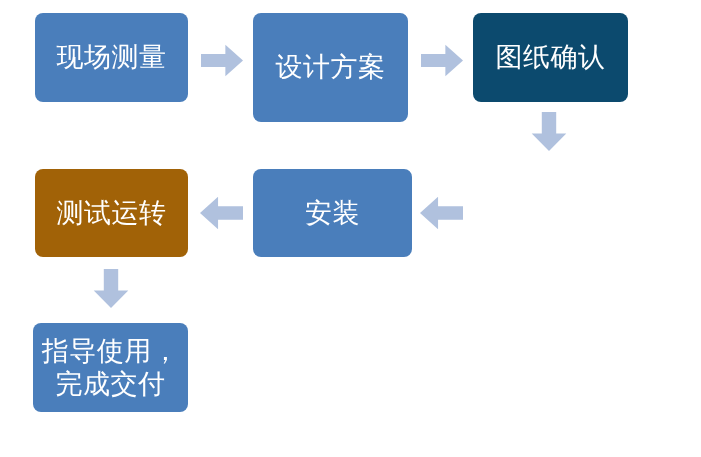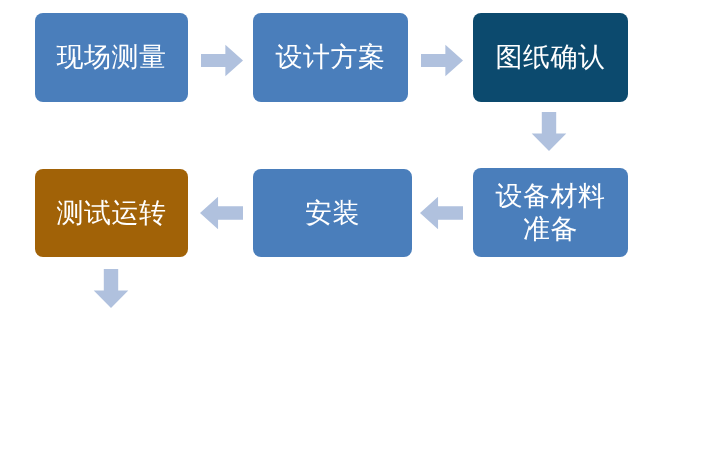--- a/index.html
+++ b/index.html
@@ -41,26 +41,26 @@
     display: block;
     width: 100%;
     height: 100%;
   }
 </style>
 </head>
 <body>
 
 <div id="canvas" style="background: rgb(255, 255, 255);">
     <div class="node" style="left: 35px; top: 13px; width: 153px; height: 89px; background: rgb(74, 126, 187); color: rgb(255, 255, 255);">现场测量</div>
-    <div class="node" style="left: 253px; top: 13px; width: 155px; height: 89px; background: rgb(74, 126, 187); color: rgb(255, 255, 255);">设计方案</div>
+    <div class="node" style="left: 253px; top: 13px; width: 155px; height: 109px; background: rgb(74, 126, 187); color: rgb(255, 255, 255);">设计方案</div>
     <div class="node" style="left: 473px; top: 13px; width: 155px; height: 89px; background: #0c4a6e; color: rgb(255, 255, 255);">图纸确认</div>
-    <div class="node" style="left: 473px; top: 168px; width: 155px; height: 89px; background: rgb(74, 126, 187); color: rgb(255, 255, 255);">设备材料
-准备</div>
     <div class="node" style="left: 253px; top: 169px; width: 159px; height: 88px; background: rgb(74, 126, 187); color: rgb(255, 255, 255);">安装</div>
     <div class="node" style="left: 35px; top: 169px; width: 153px; height: 88px; background: #a16207; color: rgb(255, 255, 255);">测试运转</div>
+    <div class="node" style="left: 33px; top: 323px; width: 155px; height: 89px; background: rgb(74, 126, 187); color: rgb(255, 255, 255);">指导使用，
+完成交付</div>
     <div class="arrow" style="left: 201px; top: 44px; width: 42px; height: 33px;">
       <svg viewBox="0 0 100 100" preserveAspectRatio="none">
         <path d="M0,30 58,30 58,2 100,50 58,98 58,70 0,70 Z" fill="#b0c1de"></path>
       </svg>
     </div>
     <div class="arrow" style="left: 421px; top: 44px; width: 42px; height: 33px;">
       <svg viewBox="0 0 100 100" preserveAspectRatio="none">
         <path d="M0,30 58,30 58,2 100,50 58,98 58,70 0,70 Z" fill="#b0c1de"></path>
       </svg>
     </div>

